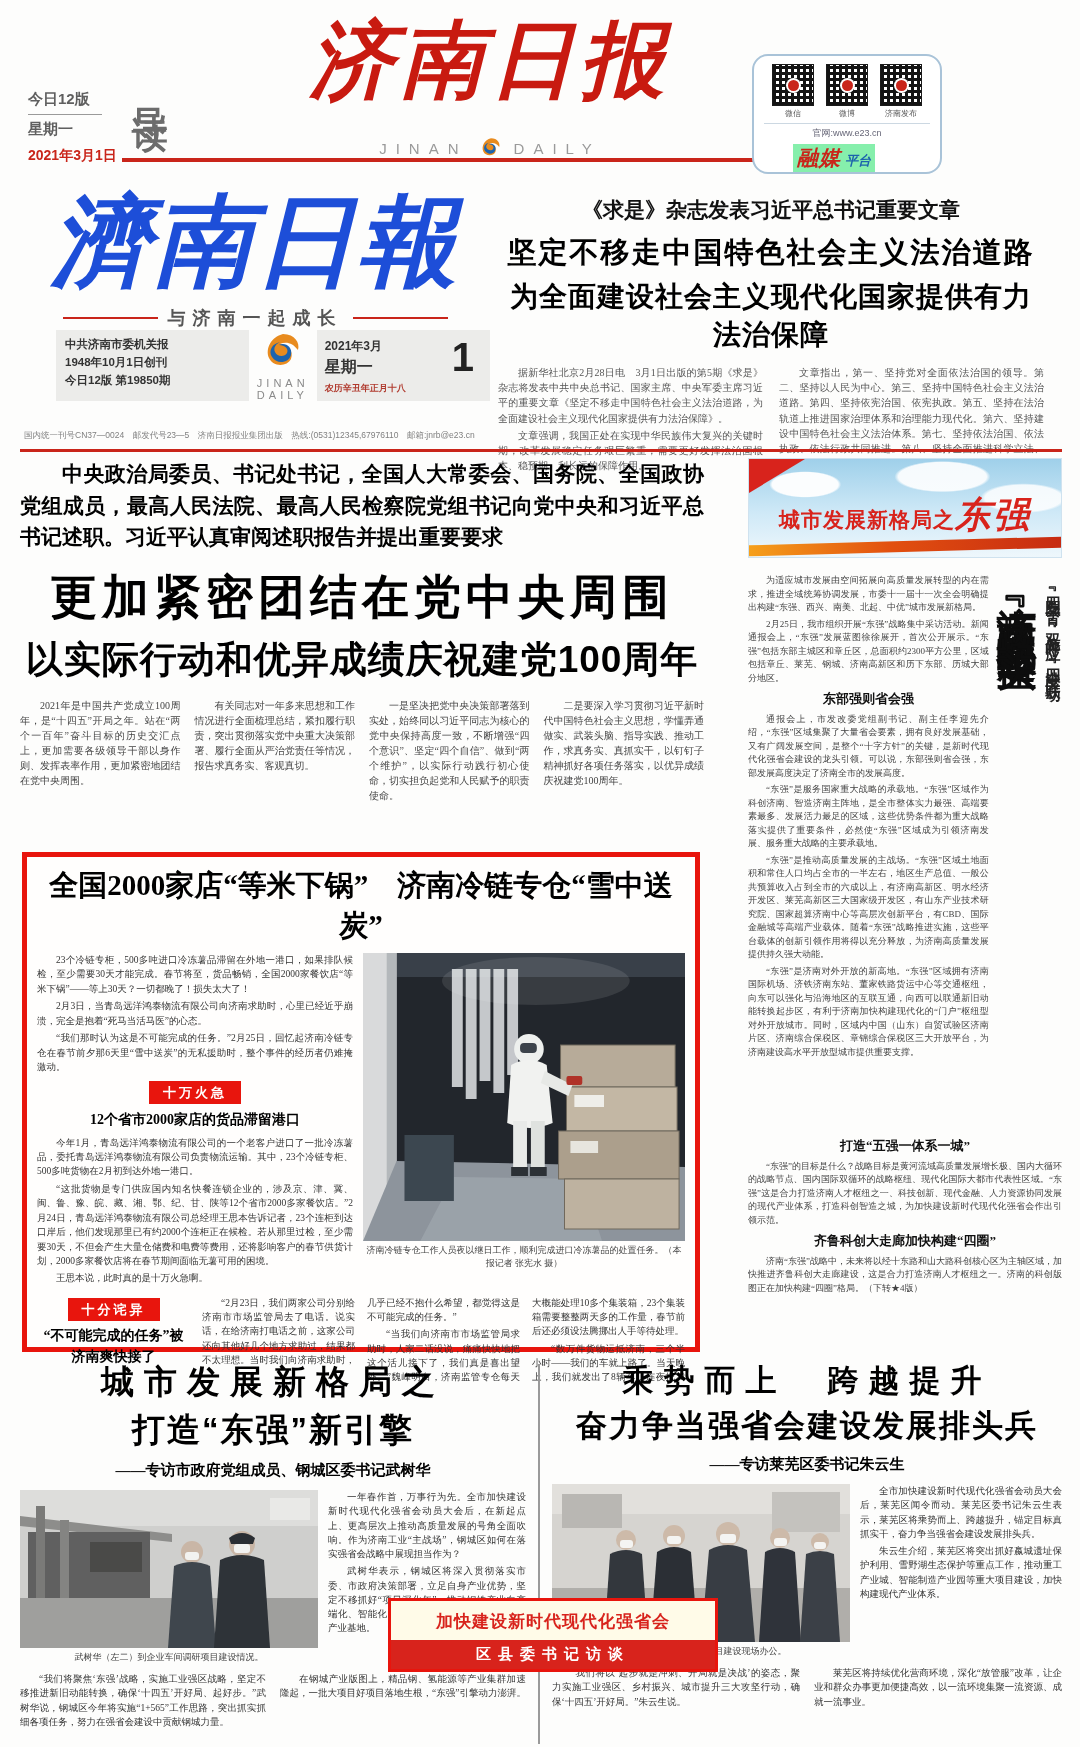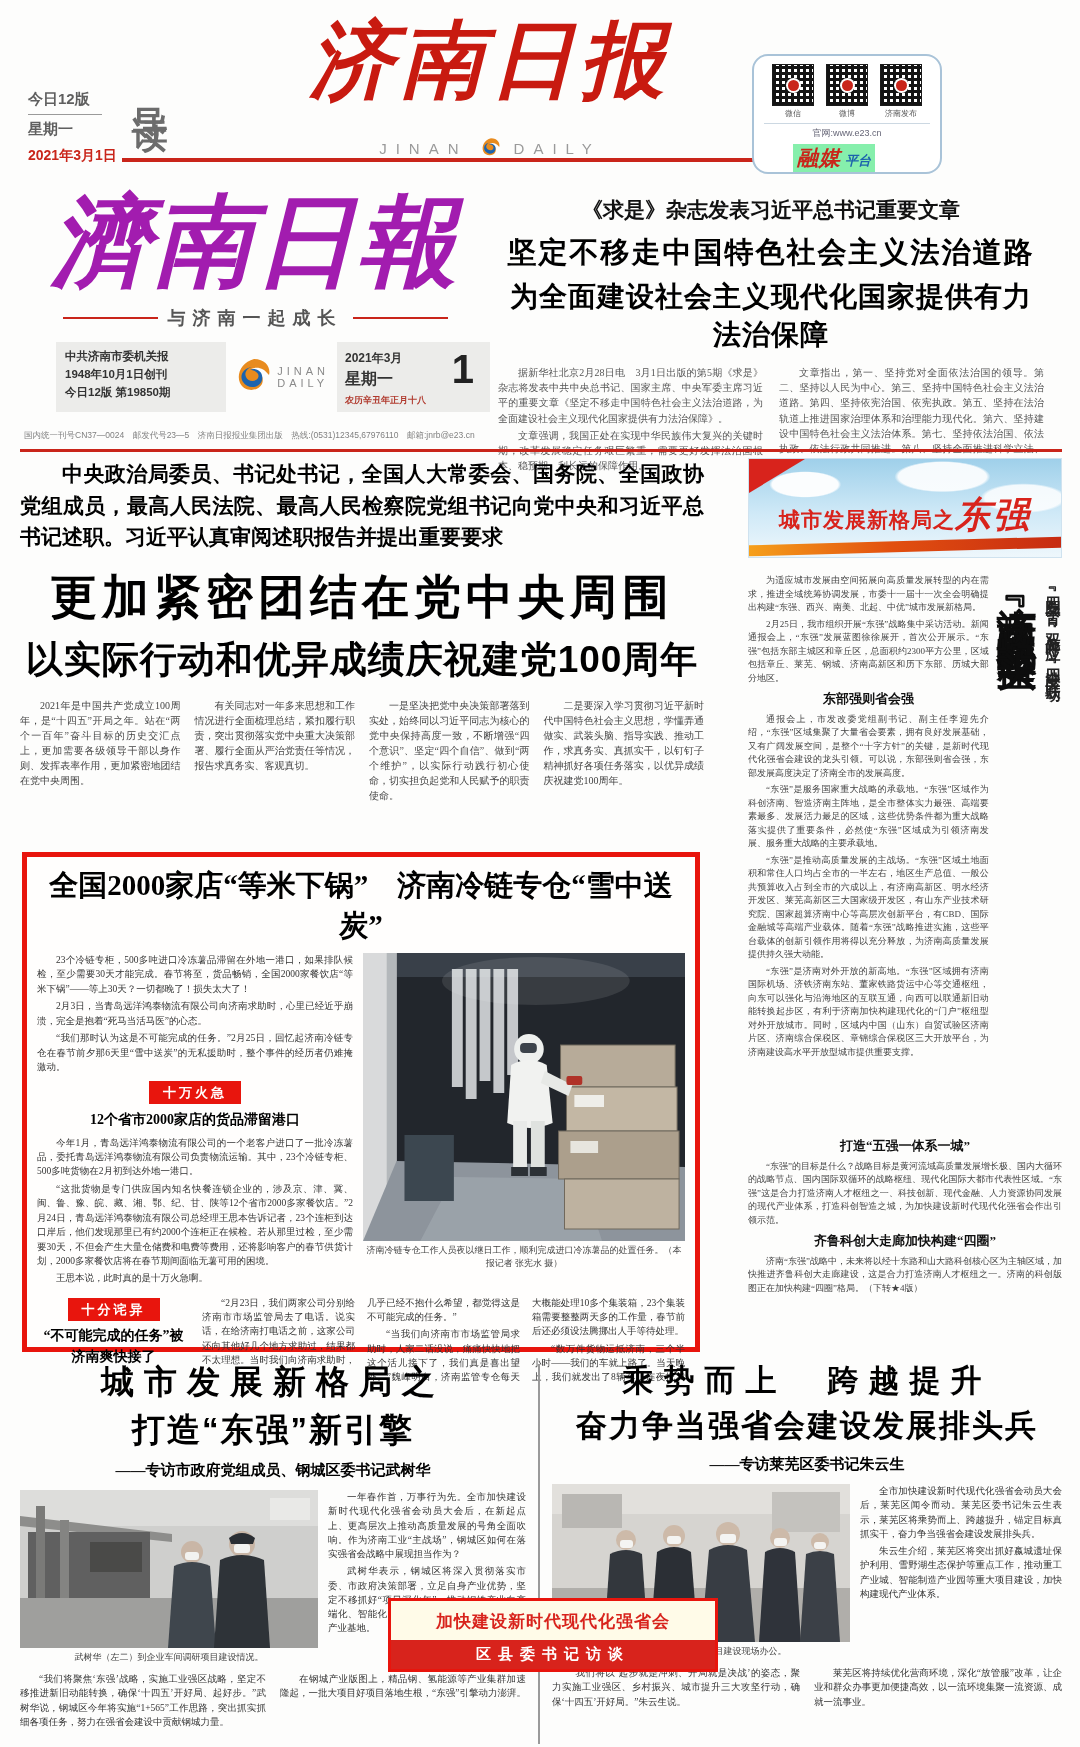--- a/index.html
+++ b/index.html
@@ -29,29 +29,29 @@
              border-radius:50%;background:#c9251a;box-shadow:0 0 0 2px #fff;}
   .qr-label{font-size:8px;color:#555;margin-top:2px;font-family:"Liberation Sans",sans-serif;}
   .qr-site{font-size:9px;color:#667;text-align:center;border-top:1px solid #ccd8e2;margin-top:4px;padding-top:3px;
            font-family:"Liberation Sans",sans-serif;}
   .brand{left:793px;top:144px;font-weight:bold;font-style:italic;z-index:3;background:#86efac;padding:0 4px;}
   .brand .r{color:#c9251a;font-size:21px;letter-spacing:1px;}
   .brand .b{color:#1c63ad;font-size:13px;font-family:"Liberation Sans",sans-serif;}
 
   
   .np-left{left:20px;top:178px;width:470px;height:266px;}
-  .np-title{font-size:100px;color:#a21caf;font-weight:bold;font-style:italic;line-height:1.02;
+  .np-title{font-size:100px;color:#1d4ed8;font-weight:bold;font-style:italic;line-height:1.02;
             letter-spacing:2px;text-align:center;margin-top:14px;}
   .np-slogan{margin-top:12px;display:flex;align-items:center;gap:10px;justify-content:center;
              font-size:18px;letter-spacing:7px;color:#555;font-weight:bold;}
   .np-slogan .line{flex:1;height:2px;background:#c9251a;max-width:95px;}
-  .np-row{display:flex;gap:8px;margin-top:12px;align-items:stretch;padding-left:36px;}
+  .np-row{display:flex;gap:8px;align-items:stretch;padding-left:36px;}
   .np-box1{width:198px;background:#ececea;padding:6px 9px;font-size:11.5px;font-weight:bold;color:#333;
            line-height:1.55;font-family:"Liberation Sans",sans-serif;box-sizing:border-box;}
-  .np-logo{flex:1;display:flex;align-items:center;justify-content:center;gap:3px;}
+  .np-logo{flex:1;display:flex;flex-direction:column;align-items:center;justify-content:center;gap:3px;}
   .np-logo .en{font-size:11px;color:#8a8a8a;letter-spacing:4px;font-family:"Liberation Sans",sans-serif;}
   .np-box2{width:178px;background:#ececea;padding:5px 8px;font-family:"Liberation Sans",sans-serif;box-sizing:border-box;}
   .np-box2 .r1{display:flex;align-items:center;justify-content:space-between;}
   .np-box2 .dts{font-size:12px;font-weight:bold;color:#333;line-height:1.5;}
   .np-box2 .dts .wk{font-size:16px;}
   .np-box2 .day{font-size:40px;font-weight:bold;color:#222;margin-right:8px;}
   .np-box2 .lunar{font-size:9px;color:#b03a2e;font-weight:bold;margin-top:2px;}
   .np-info{position:absolute;bottom:2px;left:4px;width:640px;font-size:8.5px;color:#808080;white-space:nowrap;
            font-family:"Liberation Sans",sans-serif;}
 

